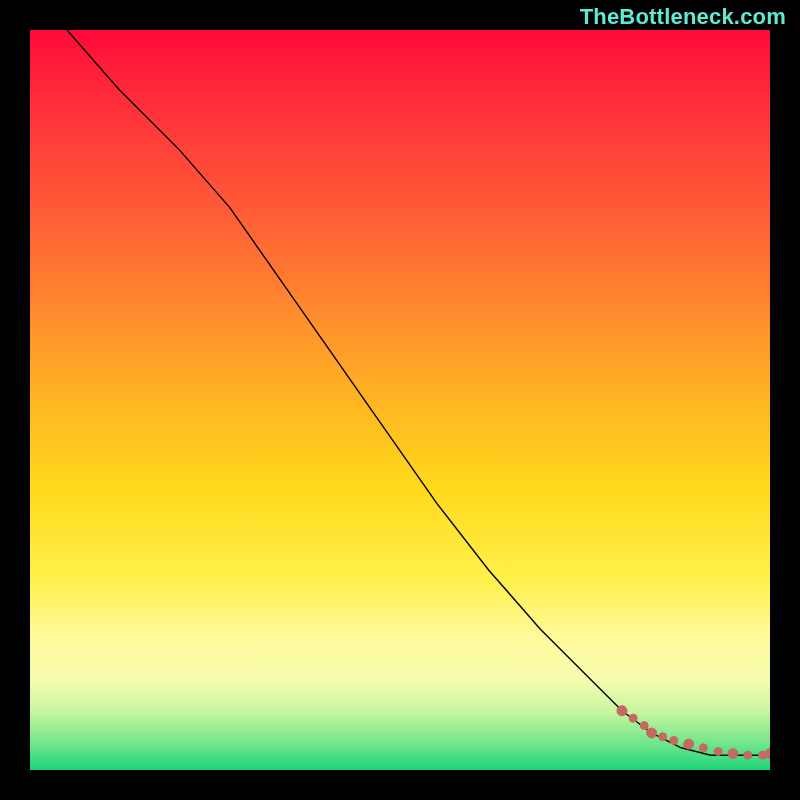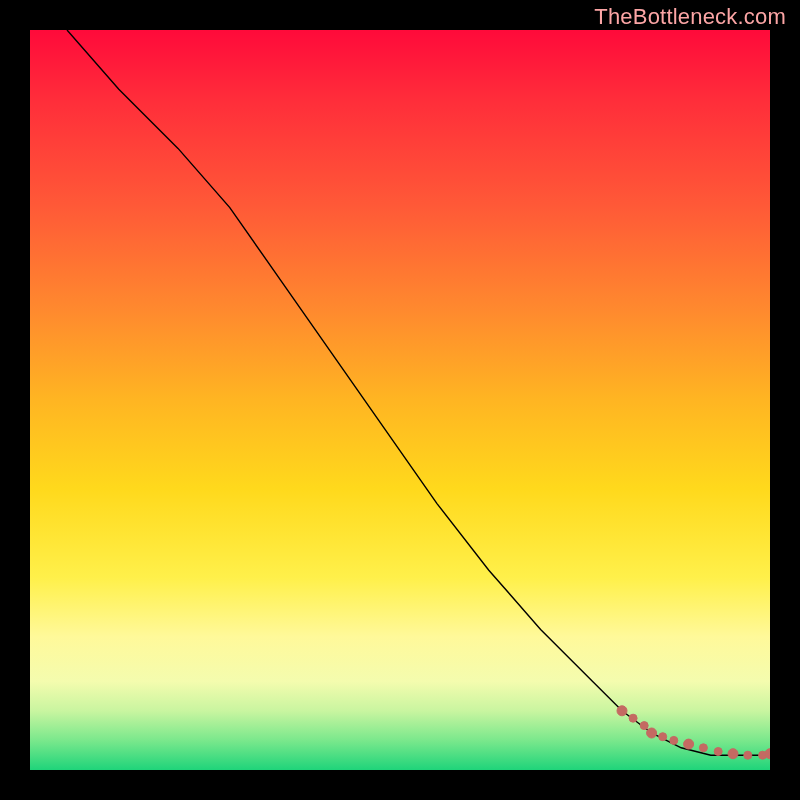--- a/index.html
+++ b/index.html
@@ -13,23 +13,23 @@
   }
   .stage {
     position: relative;
     width: 800px;
     height: 800px;
   }
   .watermark {
     position: absolute;
     top: 4px;
     right: 14px;
-    color: #fca5a5;
+    color: #5eead4;
     font-size: 22px;
-    font-weight: 400;
+    font-weight: 700;
     letter-spacing: 0.2px;
     user-select: none;
   }
   .plot-area {
     position: absolute;
     left: 30px;
     top: 30px;
     width: 740px;
     height: 740px;
     

